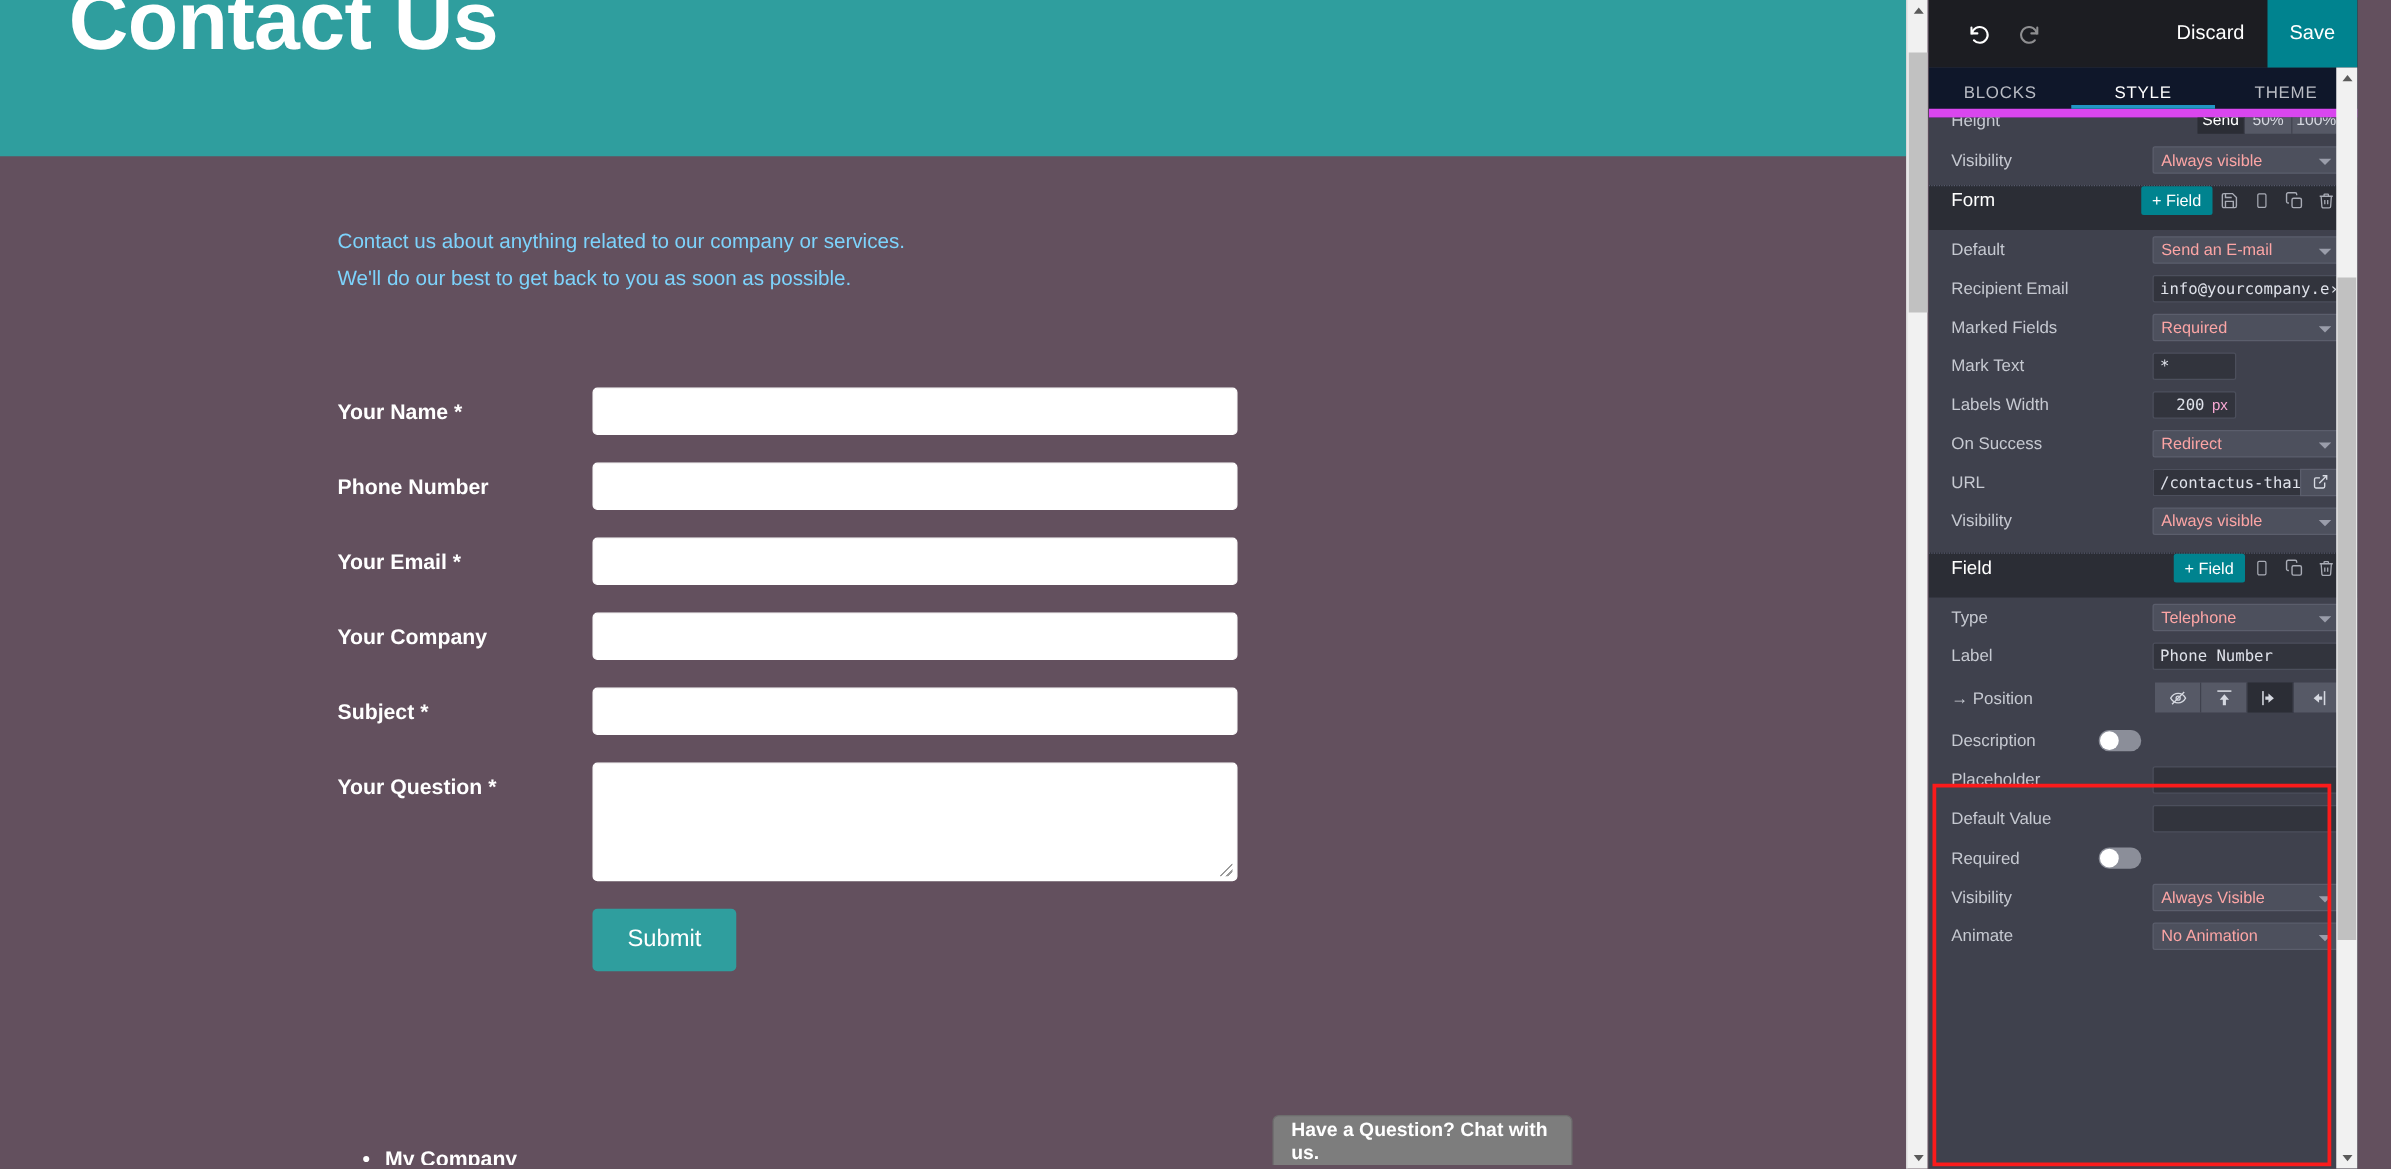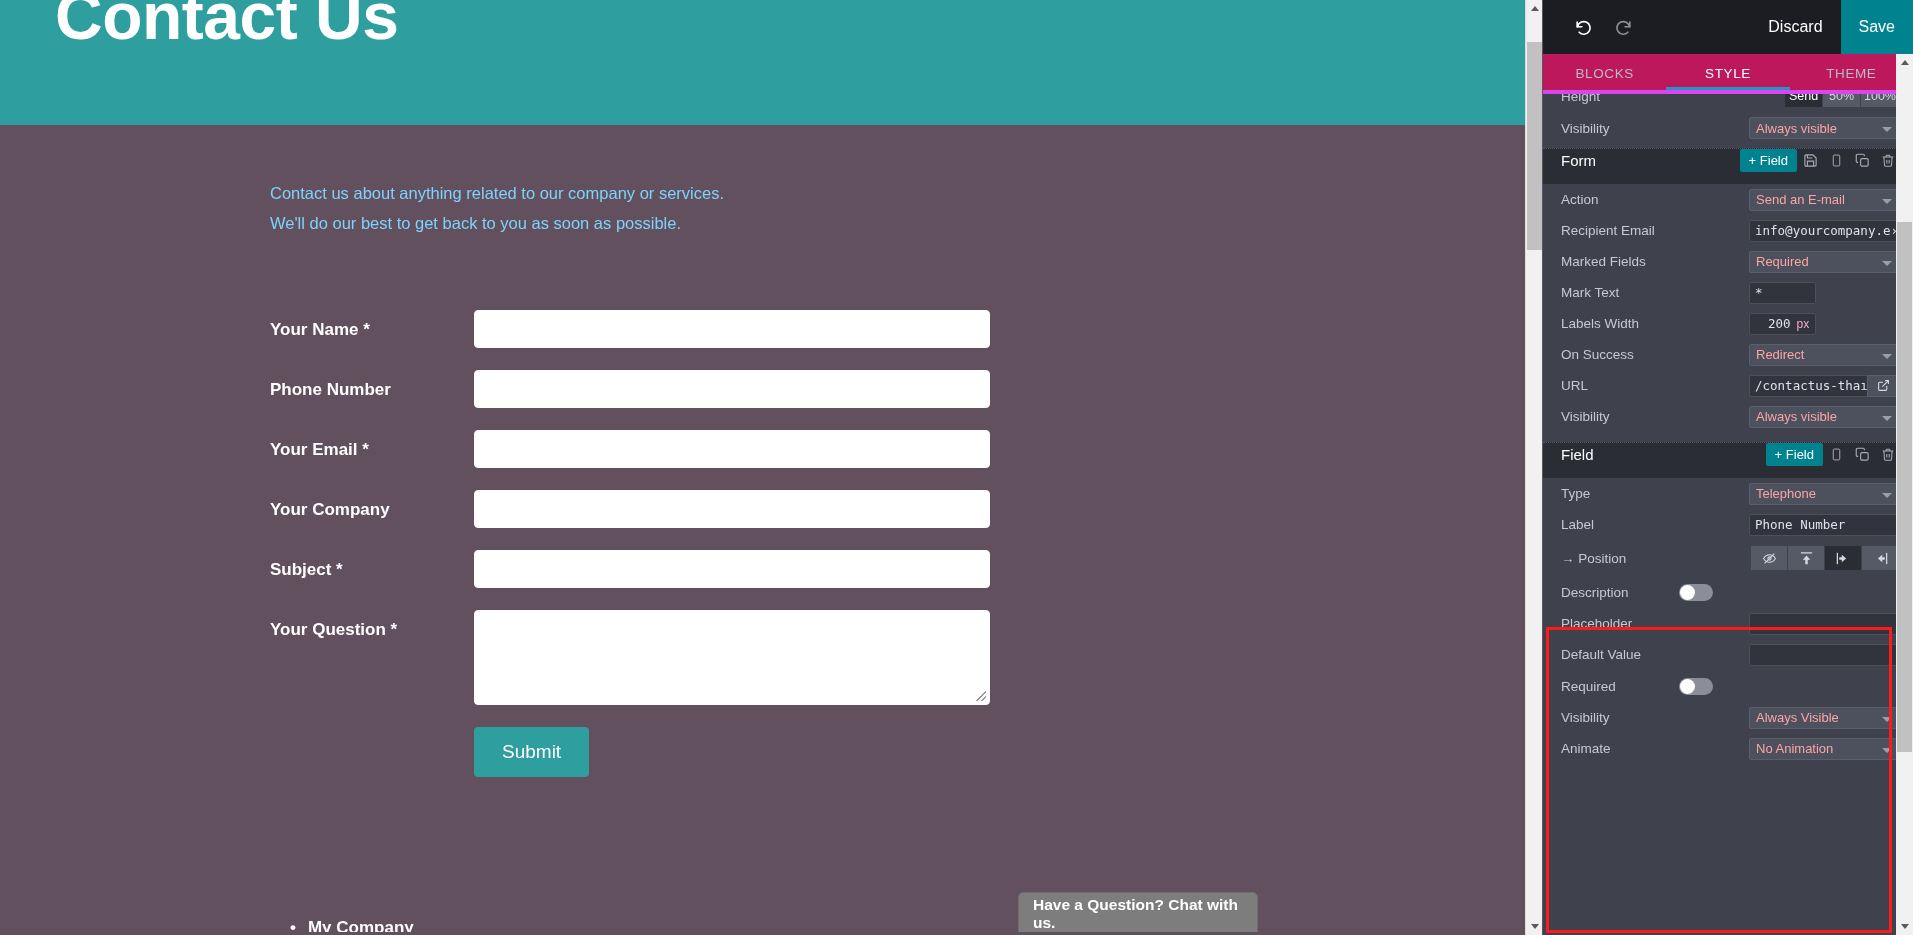--- a/index.html
+++ b/index.html
@@ -93,21 +93,21 @@
     position: absolute; left: 1px; top: 42px;
     width: 15px; height: 208px; background: #c1c1c1; cursor: pointer;
   }
   .page-scroll .arr.bot { position: absolute; bottom: 0; left: 0; }
   .tri-up { width: 0;height:0;border-left:4px solid transparent;border-right:4px solid transparent;border-bottom:5px solid #5a5a5a; }
   .tri-dn { width: 0;height:0;border-left:4px solid transparent;border-right:4px solid transparent;border-top:5px solid #5a5a5a; }
 
   
   .panel {
     position: absolute; left: 1543px; top: 0;
-    width: 370px; height: 935px;
+    width: 343px; height: 935px;
     background: #3f414d; color: #c9ccd4;
     font-size: 13.5px;
     overflow: hidden;
   }
   .panel-top {
     height: 54px; background: #1c1d22;
     display: flex; align-items: center; padding-left: 20px;
   }
   .undo-btn, .redo-btn {
     width: 40px; height: 40px; display: flex; align-items: center;
@@ -117,22 +117,22 @@
   .top-spacer { flex: 1; }
   .discard-btn {
     color: #ffffff; font-size: 16px; padding: 0 18px; cursor: pointer;
     line-height: 54px;
   }
   .save-btn {
     background: #00838f; color: #ffffff; font-size: 16px;
     padding: 0 18px; height: 54px; line-height: 54px; cursor: pointer;
   }
   .tabs {
-    height: 40px; background: #be185d; display: flex;
-    border-bottom: 4px solid #d946ef;
+    height: 40px; background: #0f172a; display: flex;
+    border-bottom: 7px solid #d946ef;
   }
   .tab {
     flex: 1; text-align: center; line-height: 40px; font-size: 13.5px;
     color: #b9bcc4; cursor: pointer; letter-spacing: .6px;
   }
   .tab.active { color: #ffffff; box-shadow: inset 0 -3px 0 #2196c4; }
 
   .panel-body { position: relative; height: 841px; overflow: hidden; }
 
   .sec-header {
@@ -372,21 +372,21 @@
           <svg width="14" height="15" viewBox="0 0 24 24" fill="none" stroke="currentColor" stroke-width="1.8">
             <polyline points="3 6 5 6 21 6"></polyline>
               <path d="M19 6l-1 14a2 2 0 0 1-2 2H8a2 2 0 0 1-2-2L5 6"></path>
             <path d="M10 11v6M14 11v6"></path>
               <path d="M9 6V4a1 1 0 0 1 1-1h4a1 1 0 0 1 1 1v2"></path>
           </svg>
         </div>
       </div>
 
       <div class="row">
-        <div class="lbl">Action</div>
+        <div class="lbl">Default</div>
         <div class="ctl">
             <div class="sel">Send an E-mail</div>
           </div>
       </div>
       <div class="row">
         <div class="lbl">Recipient Email</div>
         <div class="ctl">
             <div class="txt">info@yourcompany.e›</div>
           </div>
       </div>

